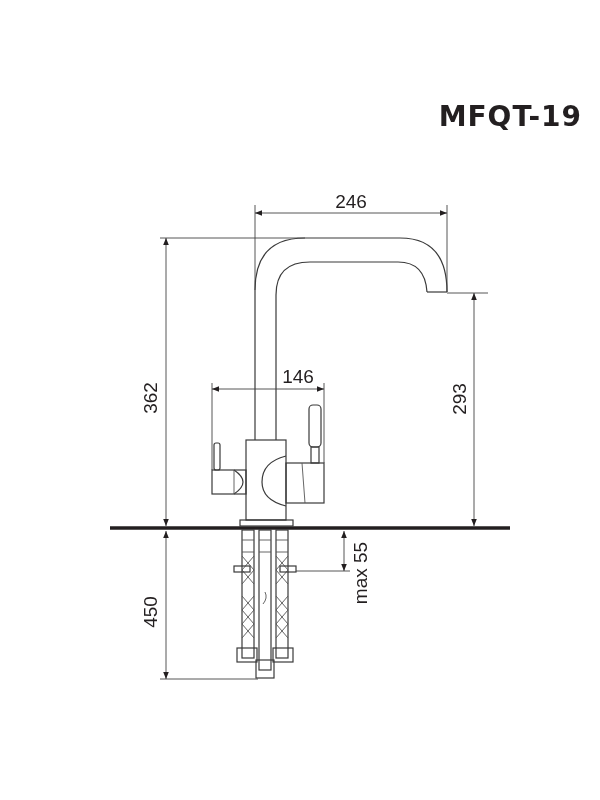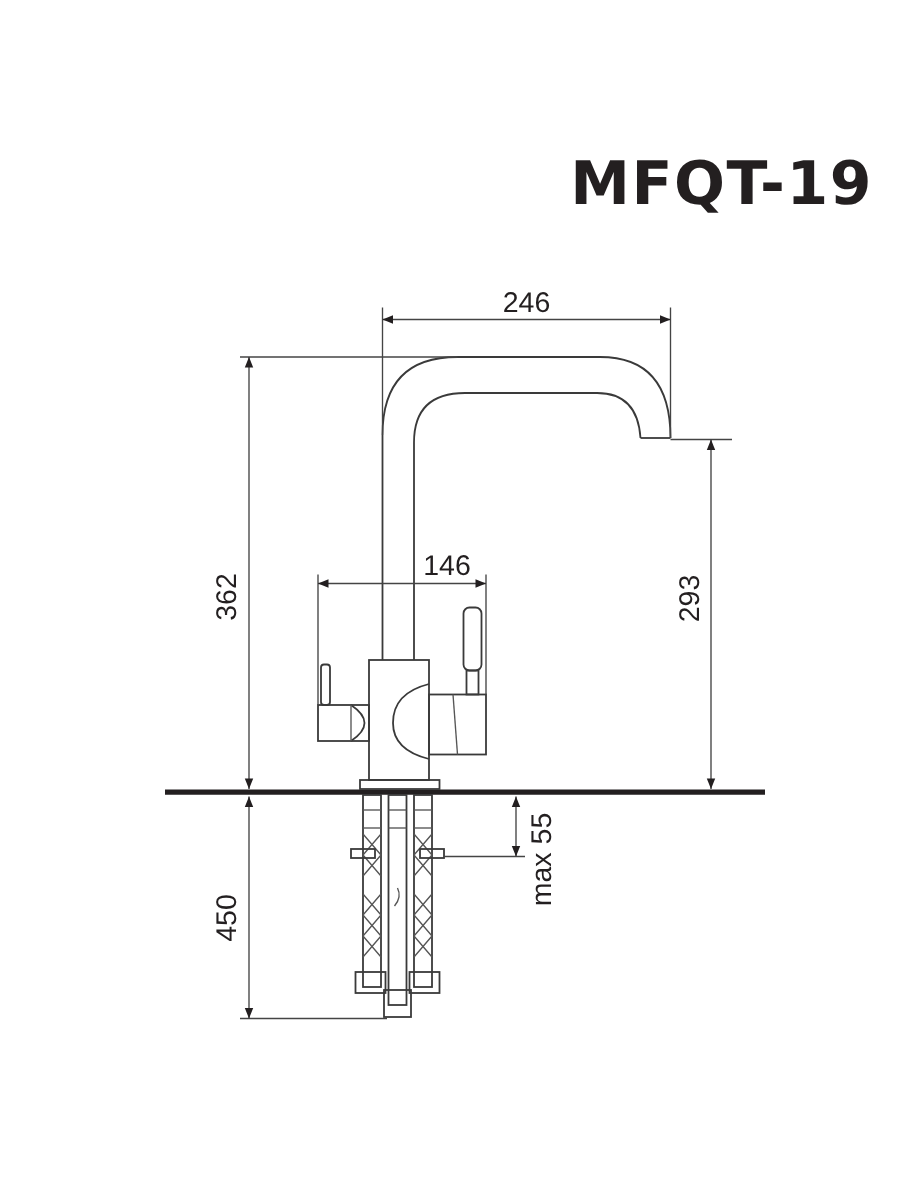--- a/index.html
+++ b/index.html
@@ -1,20 +1,20 @@
 <!DOCTYPE html>
 <html><head>
   <meta charset="utf-8">
   <style>
     html, body { margin: 0; padding: 0; background: #ffffff; }
     body { width: 600px; height: 800px; position: relative; overflow: hidden; font-family: "Liberation Sans", sans-serif; }
     .title {
       position: absolute; right: 18px; top: 100px;
       font-family: "DejaVu Sans", sans-serif; font-weight: bold;
-      font-size: 40px; letter-spacing: 1px; color: #231f20;
+      font-size: 28px; letter-spacing: 1px; color: #231f20;
     }
     svg.drawing { position: absolute; left: 0; top: 0; }
     .dim-text { font-family: "Liberation Sans", sans-serif; font-size: 19px; fill: #231f20; }
     .outline { fill: none; stroke: #3a3a3a; stroke-width: 1.2; }
     .thin { fill: none; stroke: #555; stroke-width: 0.9; }
     .dimline { stroke: #444; stroke-width: 0.9; fill: none; }
     .arrow { fill: #231f20; }
     .counter { stroke: #231f20; stroke-width: 3.5; }
   </style>
 </head>

